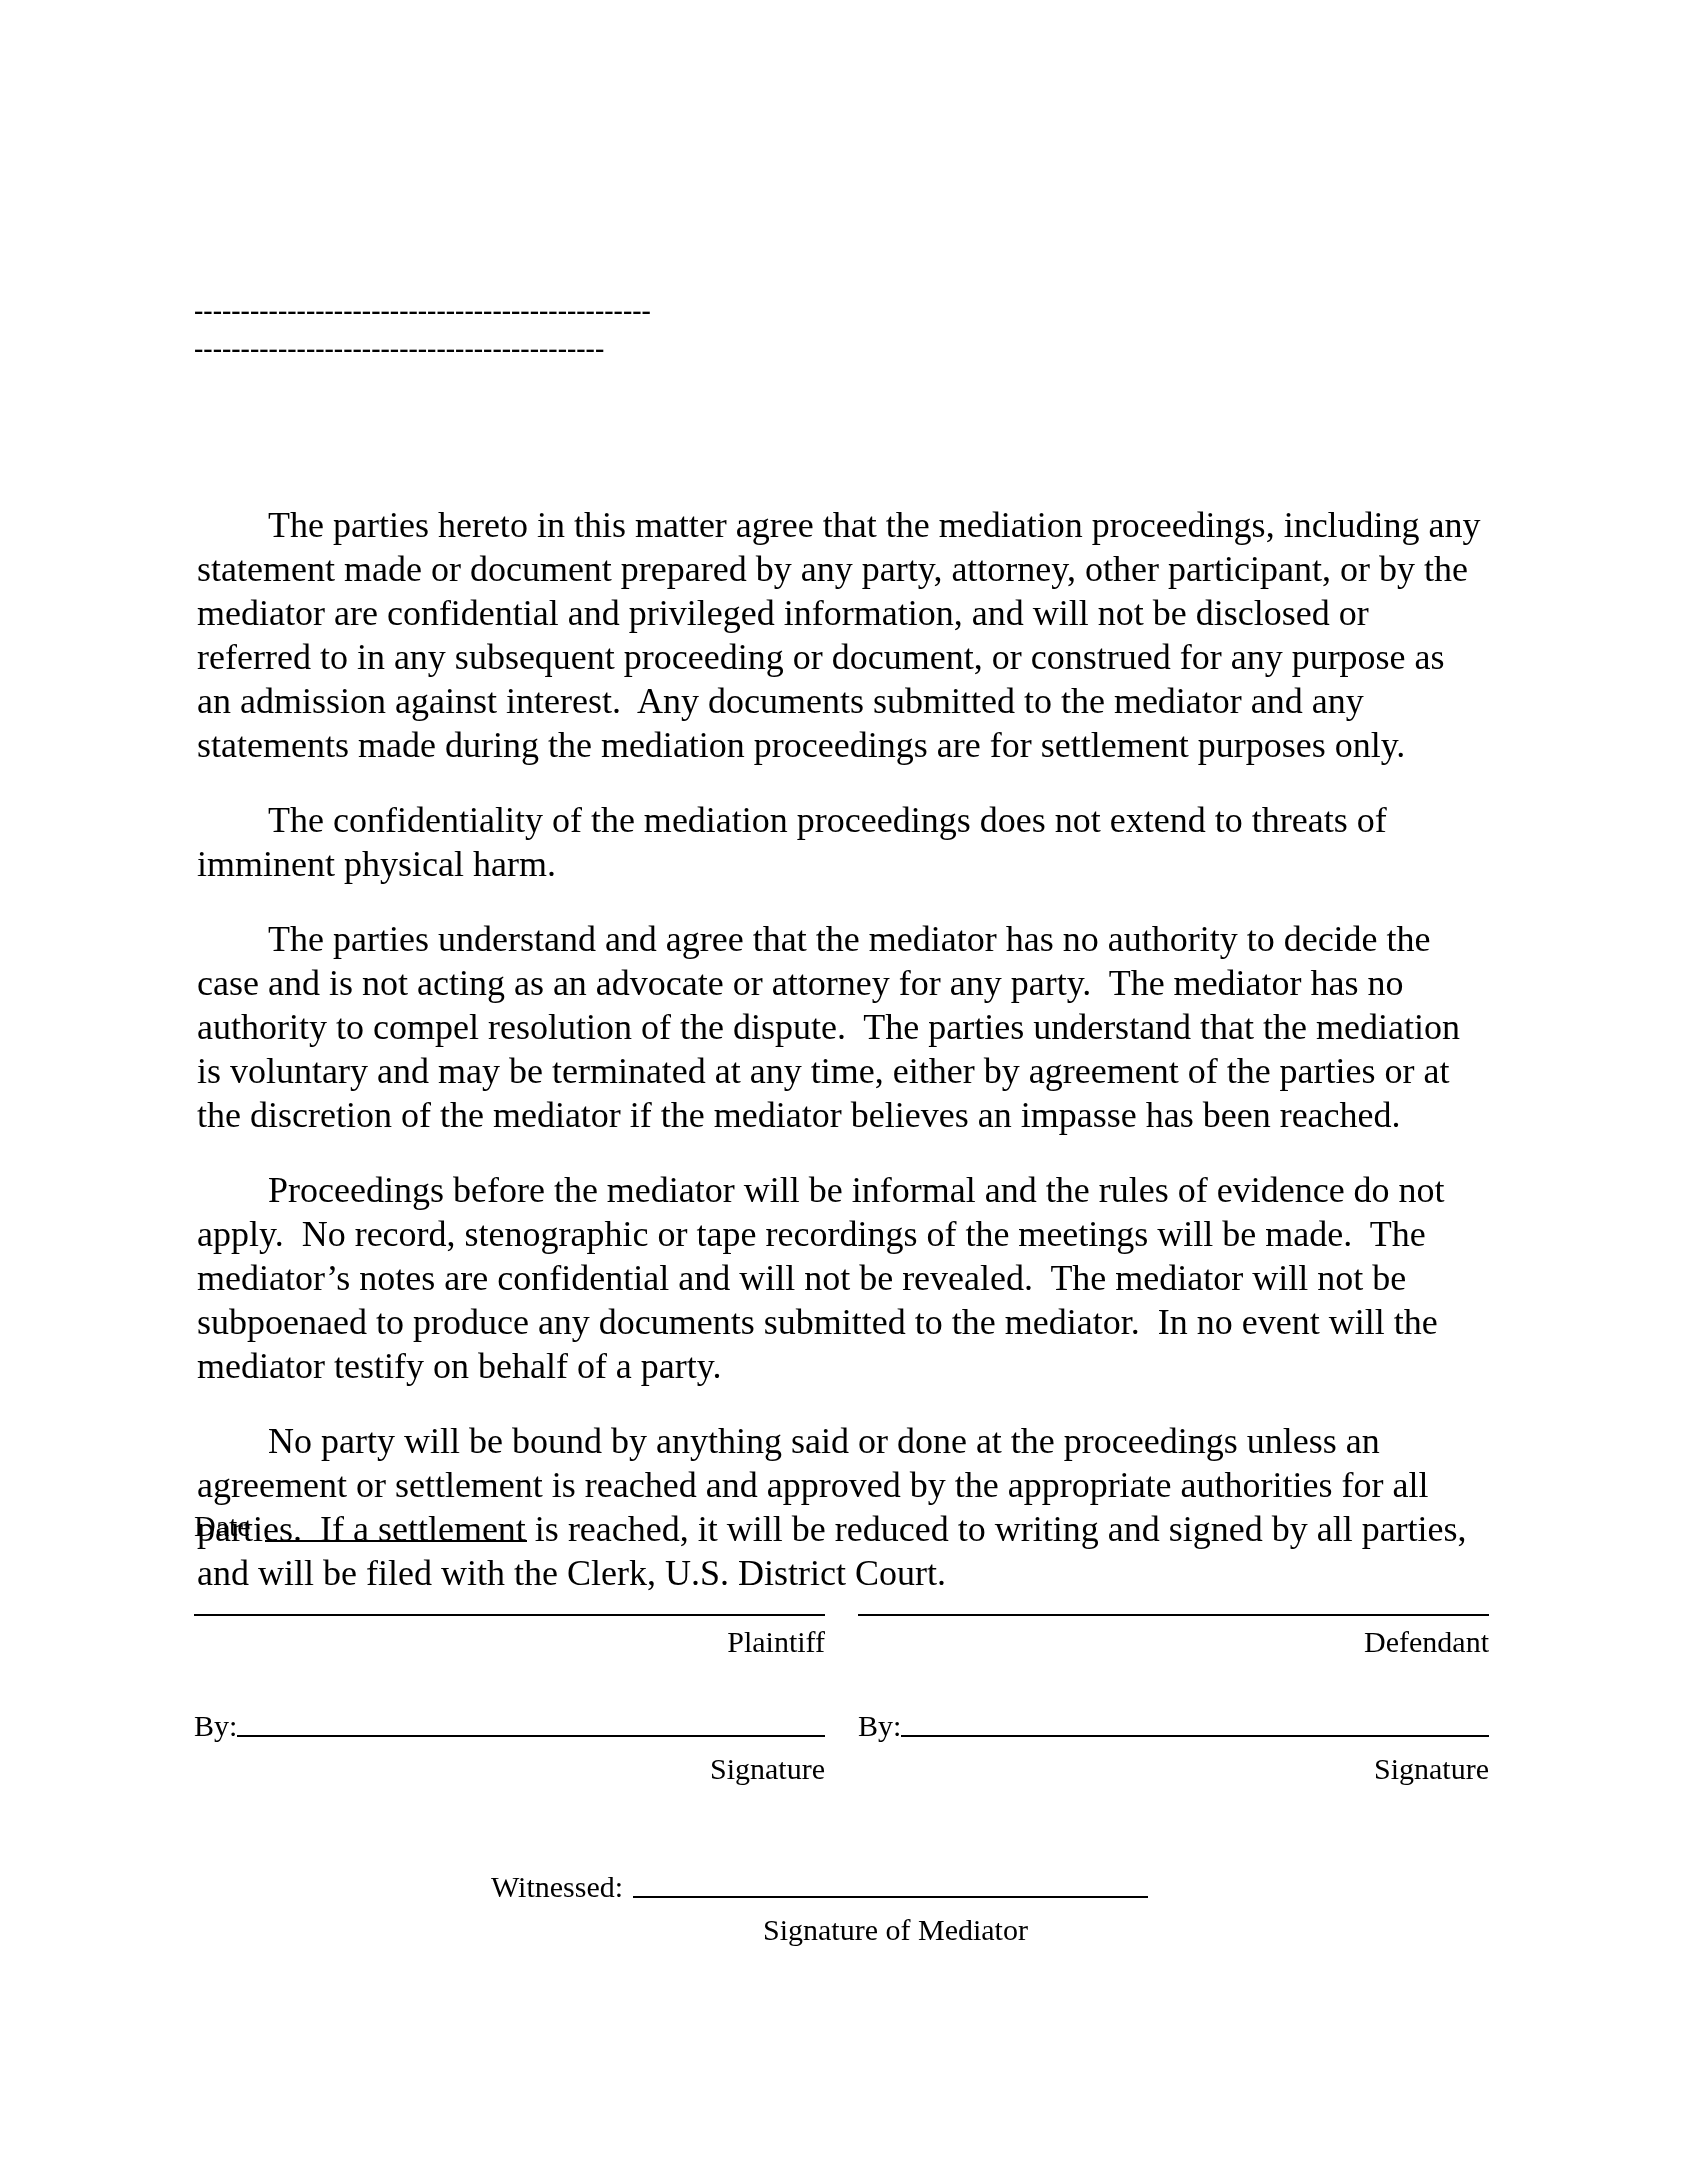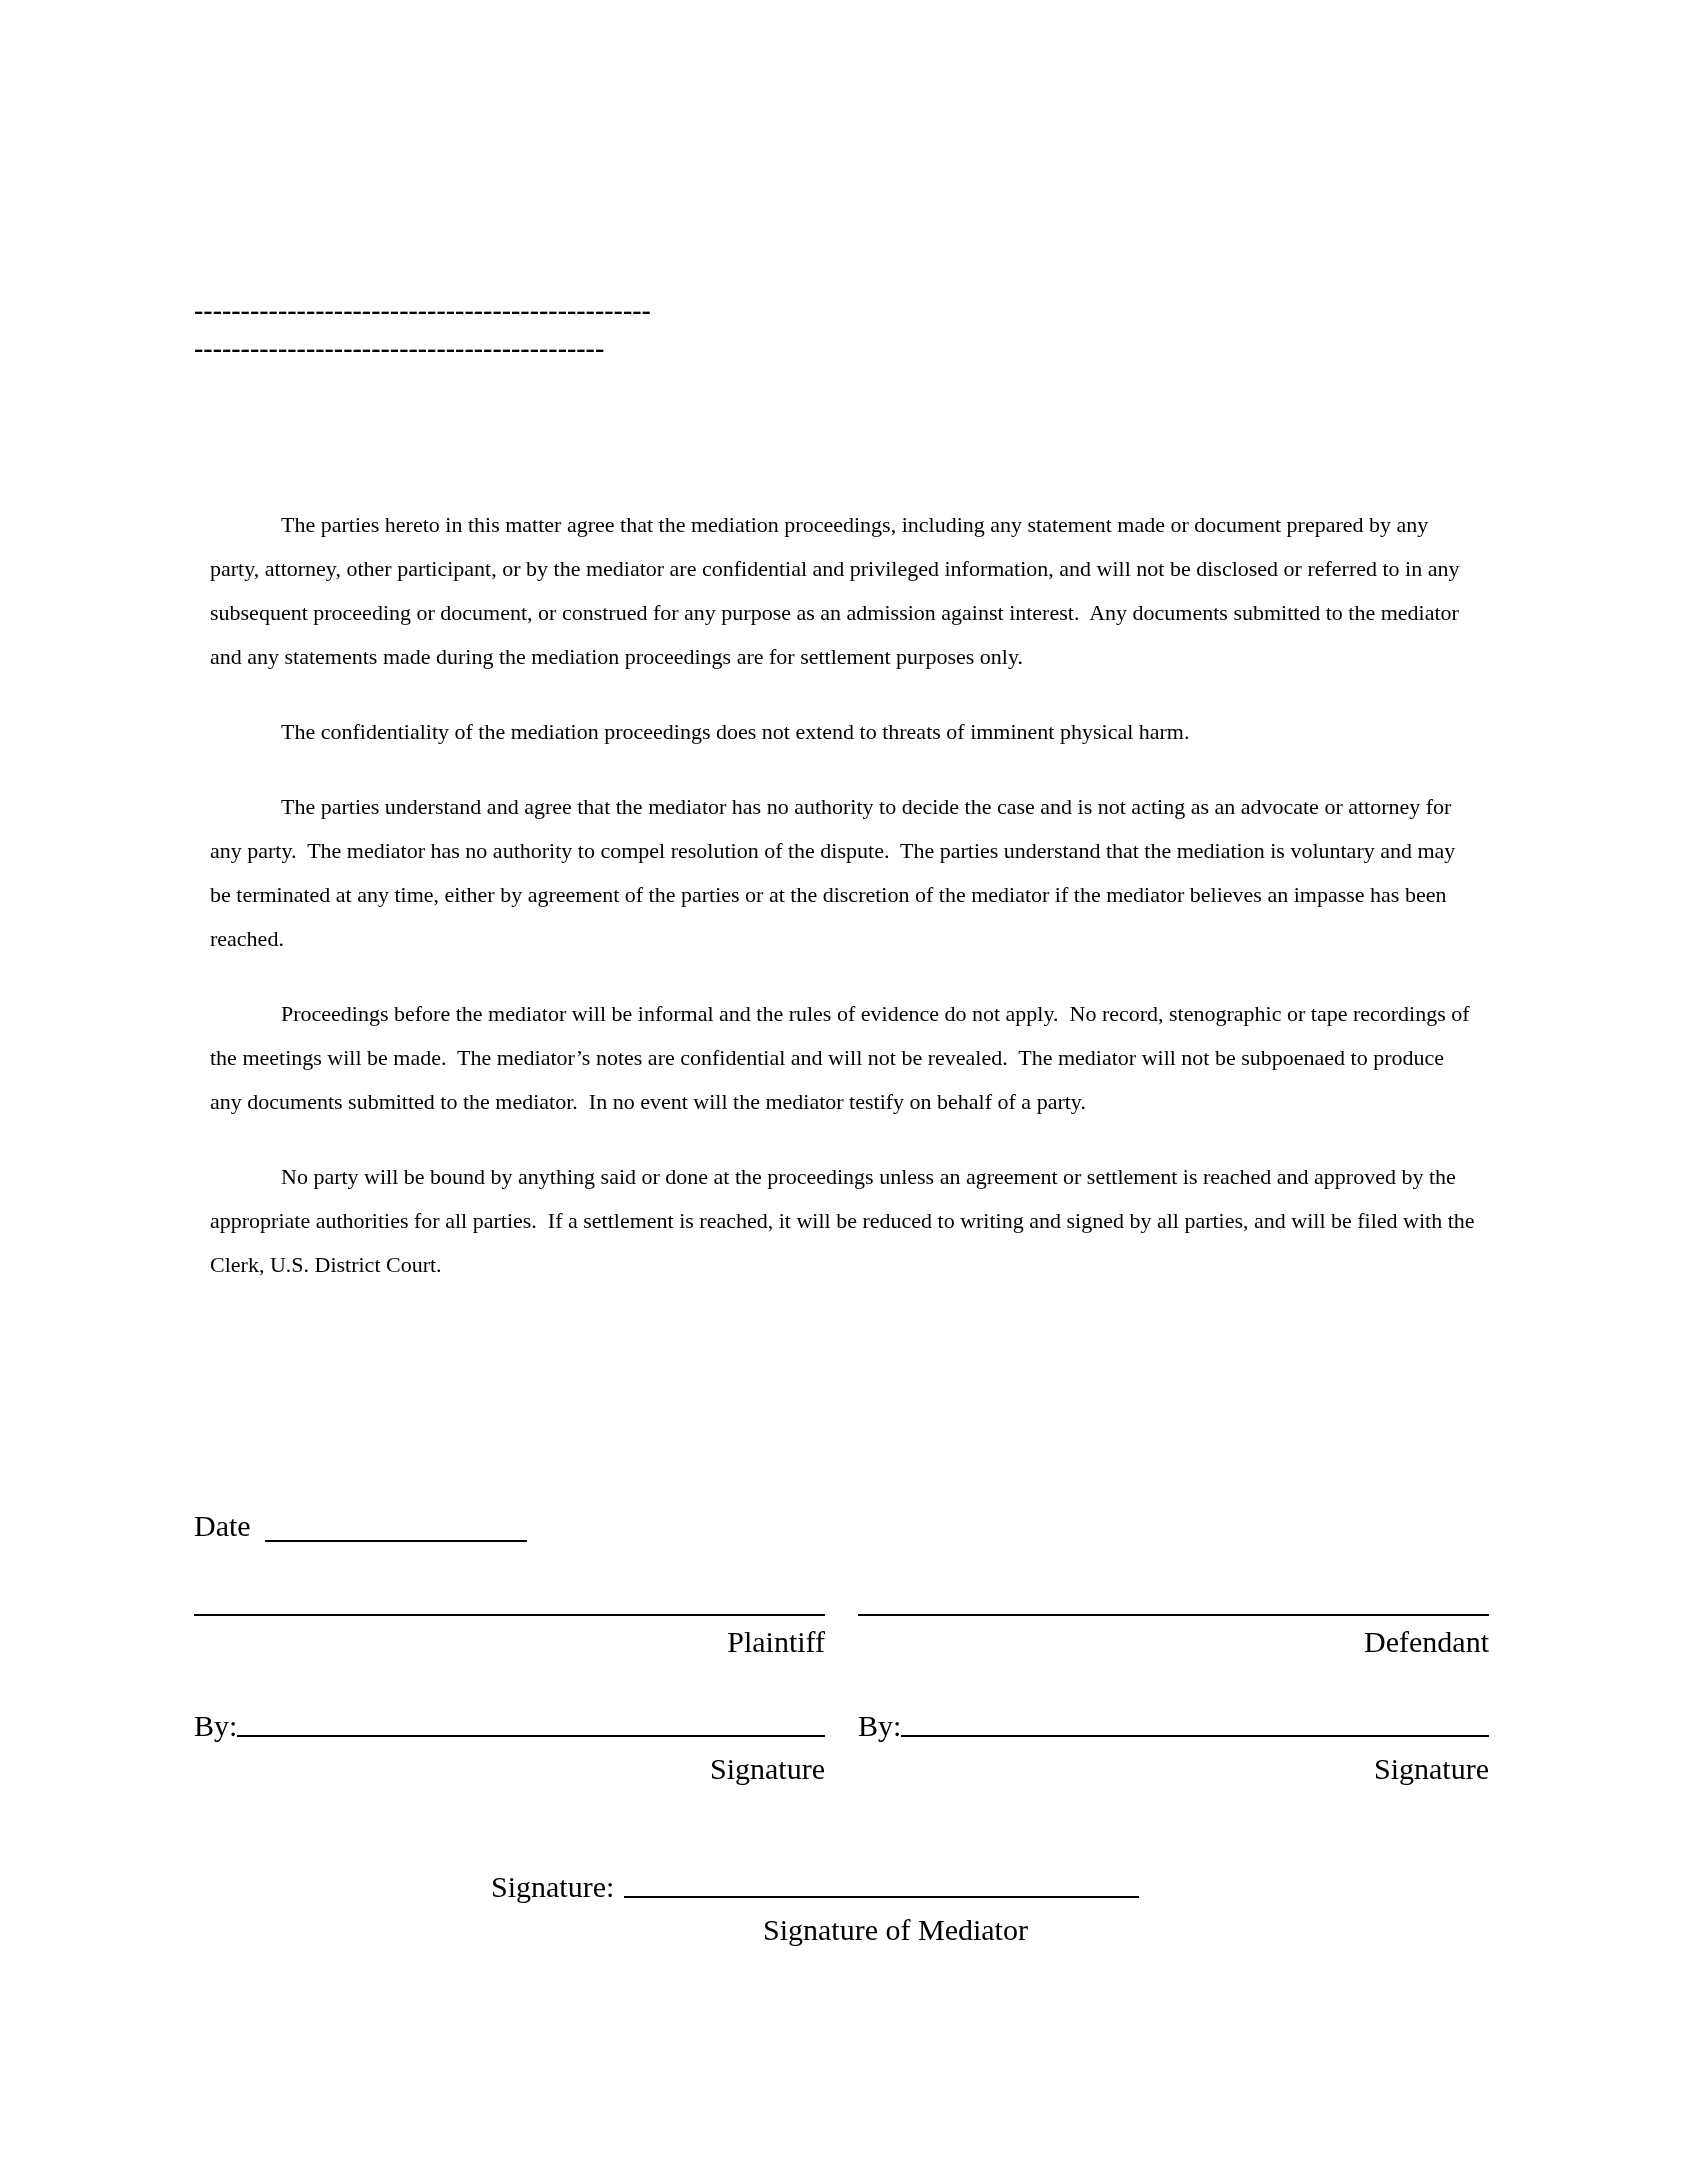--- a/index.html
+++ b/index.html
@@ -75,22 +75,22 @@
   .caption-bottom-rule { margin-top: 4px; }
 
   
   .body-text {
     position: absolute;
     left: 194px;
     top: 503px;
     width: 1287px;
   }
   .body-text p {
-    margin: 0 0 31px 16px;
-    font-size: 22px;
+    margin: 0 0 31px 3px;
+    font-size: 36px;
     line-height: 44px;
     text-indent: 71px;
     text-align: left;
     white-space: pre-wrap;
   }
 
   
   .date-line {
     position: absolute;
     left: 194px;
@@ -227,20 +227,20 @@
           <span class="by-rule"></span>
         </div>
         <div class="sig-caption">Signature</div>
       </div>
 
     </div>
   </div>
 
   <div class="witness-block">
     <div class="witness-row">
-      <span class="witness-label">Signature:</span>
+      <span class="witness-label">Witnessed:</span>
       <span class="witness-rule"></span>
     </div>
     <div class="witness-caption">Signature of Mediator</div>
   </div>
 
 </div>
 
 
 </body></html>

